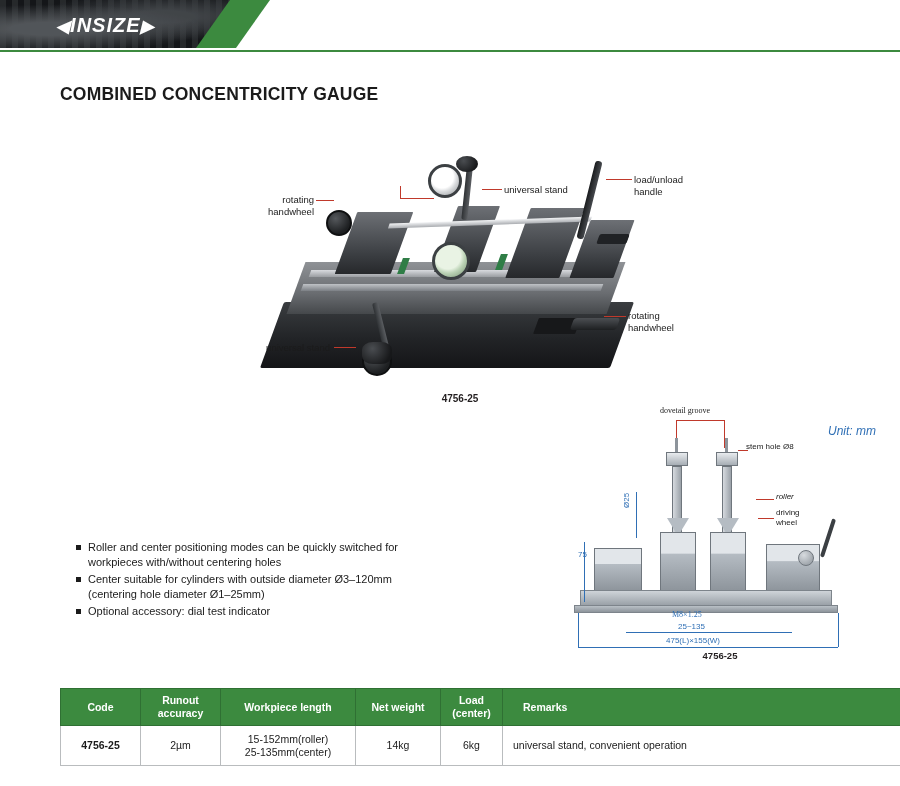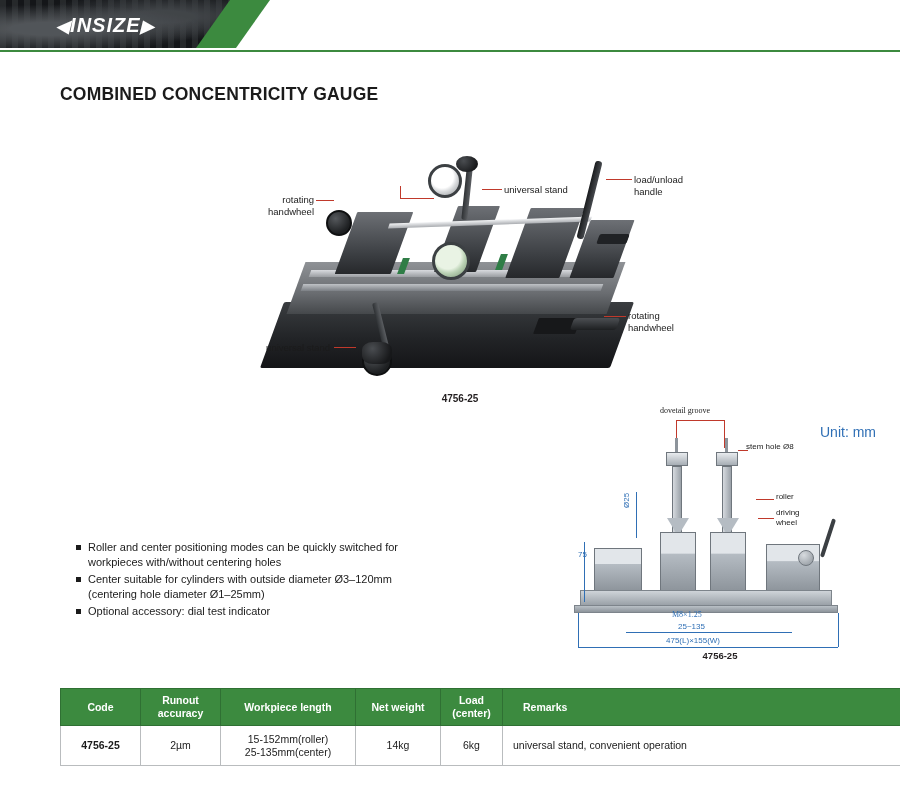--- a/index.html
+++ b/index.html
@@ -161,21 +161,21 @@
     list-style:none; position:relative; padding-left:12px;
     font-size:11px; line-height:15px; margin-bottom:2px; color:#1b1b1b;
   }
   .bullets li:before {
     content:""; position:absolute; left:0; top:5px; width:5px; height:5px; background:#1b1b1b;
   }
   .bullets ul { margin:16px; padding:0; }
 
   
   .drawing { position:absolute; left:560px; top:400px; width:320px; height:280px; }
-  .dw-unit { position:absolute; right:4px; top:24px; font-size:14px; color:#2f6fb5; }
+  .dw-unit { position:absolute; right:4px; top:24px; font-size:12px; color:#2f6fb5;font-style:italic; }
   .dw-label { position:absolute; font-size:8px; color:#1b1b1b; }
   .dw-label.blue { color:#2f6fb5; }
   .dw-line { position:absolute; background:#c0392b; }
   .dw-line.h { height:1px; }
   .dw-line.v { width:1px; }
   .dim-line { position:absolute; background:#2f6fb5; }
   .dim-line.h { height:1px; }
   .dim-line.v { width:1px; }
 
   .dwg-base {
@@ -339,21 +339,21 @@
   <div class="dw-unit">Unit: mm</div>
 
   <div class="dw-label" style="left:100px; top:6px;font-family:Liberation Serif, serif;">dovetail groove</div>
   <div class="dw-line h" style="left:116px; top:20px; width:48px;"></div>
   <div class="dw-line v" style="left:116px; top:20px; height:28px;"></div>
   <div class="dw-line v" style="left:164px; top:20px; height:28px;"></div>
 
   <div class="dw-label" style="left:186px; top:42px;">stem hole Ø8</div>
   <div class="dw-line h" style="left:178px; top:50px; width:10px;"></div>
 
-  <div class="dw-label" style="left:216px; top:92px;">roller</div>
+  <div class="dw-label" style="left:216px; top:92px;font-style:italic;">roller</div>
   <div class="dw-line h" style="left:196px; top:99px; width:18px;"></div>
 
   <div class="dw-label" style="left:216px; top:108px;">driving</div>
   <div class="dw-label" style="left:216px; top:118px;">wheel</div>
   <div class="dw-line h" style="left:198px; top:118px; width:16px;"></div>
 
   <div class="dwg-stem s1"></div>
   <div class="dwg-stem s2"></div>
   <div class="dwg-head h1"></div>
   <div class="dwg-head h2"></div>

